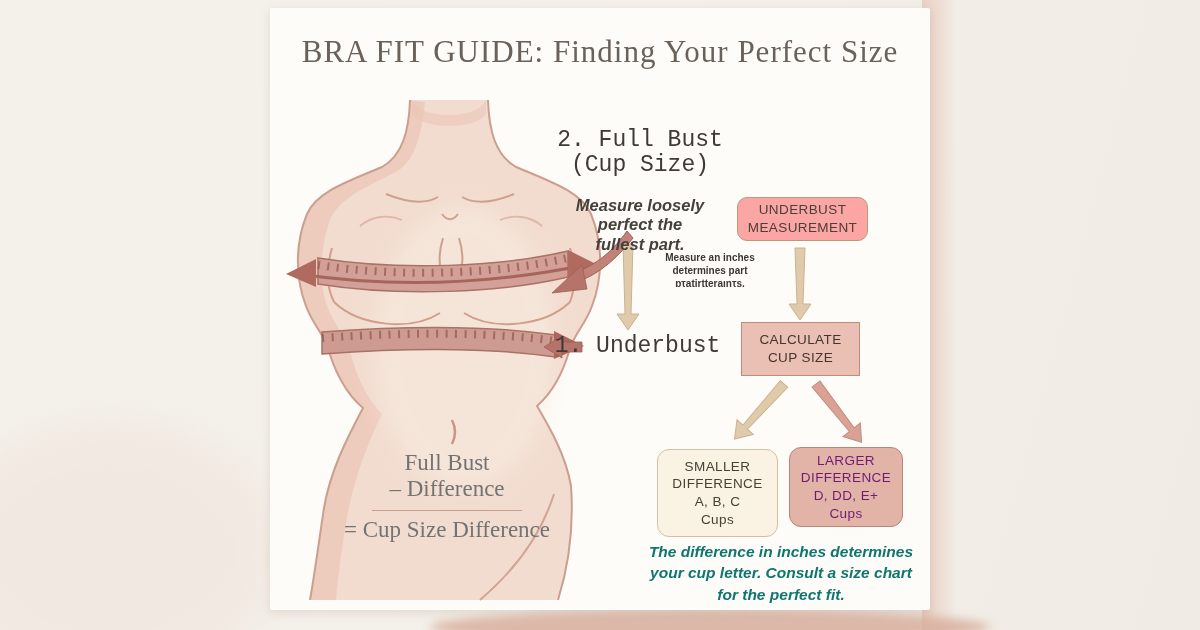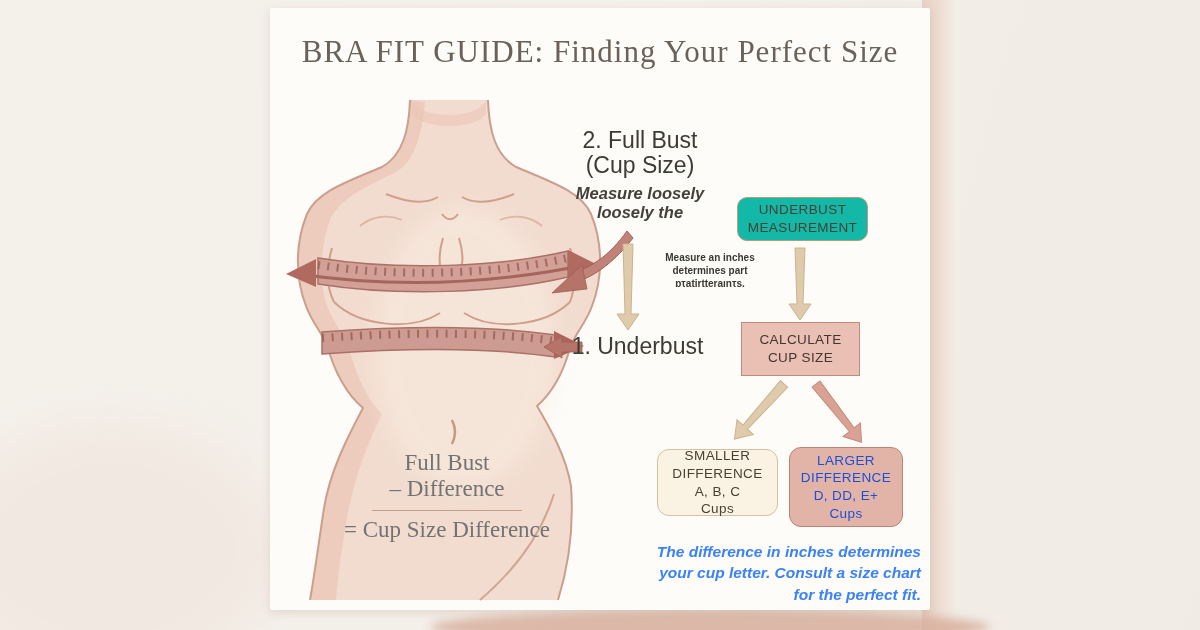--- a/index.html
+++ b/index.html
@@ -36,70 +36,70 @@
   h1.title{
     left:0; top:26px; width:660px; text-align:center;
     font-family:"Liberation Serif", serif; font-weight:400;
     font-size:31px; letter-spacing:1px; color:#6a6158; z-index:3;
   }
 
   svg.art{ left:0; top:0; width:660px; height:602px; z-index:1; }
 
   .txt{ z-index:2; text-align:center; }
   .heading{
-    font-family:Liberation Sans, sans-serif; font-size:23px; color:#3e3a34;
+    font-family:Liberation Mono, monospace; font-size:23px; color:#3e3a34;
     line-height:1.08; font-weight:400;
   }
   .instr{
     font-style:italic; font-size:16.5px; color:#44403a; line-height:1.2;
-    margin-top:6px; font-weight:bold;
+    margin-top:18px; font-weight:bold;
   }
   .instr span, .note span, .footer span, .fbox span{ display:block; }
 
   .lbl-fullbust{ left:280px; top:120px; width:180px; }
   .lbl-underbust{ left:275px; top:326px; width:185px; }
 
   .note{
     left:352px; top:243px; width:176px; font-size:10px; line-height:1.32;
     color:#3b3733; font-weight:bold;
   }
 
   .fbox{
     z-index:2; display:flex; flex-direction:column; align-items:center;
     justify-content:center; text-align:center;
     font-size:13.5px; line-height:1.3; letter-spacing:.4px;
   }
   .fbox-underbust{
     left:467px; top:189px; width:131px; height:44px;
-    background:#14b8a6; border:1.5px solid #bb9a74; border-radius:10px; color:#494036;
+    background:#fca5a5; border:1.5px solid #bb9a74; border-radius:10px; color:#494036;
   }
   .fbox-calculate{
     left:471px; top:314px; width:119px; height:54px;
     background:#e9c0b3; border:1.5px solid #c18a79; border-radius:0; color:#46352f;
   }
   .fbox-smaller{
-    left:387px; top:441px; width:121px; height:67px;
+    left:387px; top:441px; width:121px; height:88px;
     background:#faf2e3; border:1.5px solid #d8bf9f; border-radius:12px; color:#4a4136;
   }
   .fbox-larger{
     left:519px; top:439px; width:114px; height:80px;
-    background:#e2b4a8; border:1.5px solid #bd8476; border-radius:12px; color:#1d4ed8;
+    background:#e2b4a8; border:1.5px solid #bd8476; border-radius:12px; color:#701a75;
   }
 
   .formula{
     left:47px; top:442px; width:260px;
     font-family:"Liberation Serif", serif; font-size:23px; color:#737373; line-height:1.15;
   }
   .formula .divider{
     width:150px; border:none; border-top:1.5px solid #c59e8c; margin:7px auto 6px auto;
   }
 
   .footer{
     left:371px; top:533px; width:280px; font-style:italic; font-size:15.5px;
-    line-height:1.38; color:#3b82f6; font-weight:bold;text-align:right;
+    line-height:1.38; color:#0f766e; font-weight:bold;
   }
 </style>
 </head>
 <body>
 
 <div class="stage">
   <div class="bg-strip-right"></div>
   <div class="bg-blob-left"></div>
   <div class="bg-blob-bottom"></div>
 
@@ -175,21 +175,22 @@
       <g transform="translate(546,376) rotate(-38)">
         <polygon points="-5,0 5,0 3,58 11,58 0,74 -11,58 -3,58" fill="#d9a294" stroke="#c28b7b" stroke-width="1"></polygon>
       </g>
     </svg>
 
     <div class="txt lbl-fullbust">
       <div class="heading">2. Full Bust</div>
       <div class="heading">(Cup Size)</div>
       <div class="instr">
         <span>Measure loosely</span>
-        <span>loosely the</span>
+        <span>perfect the</span>
+        <span>fullest part.</span>
       </div>
     </div>
 
     <div class="txt note">
       <span>Measure an inches</span>
       <span>determines part</span>
       <span>ɒτatirtteraınτs.</span>
     </div>
 
     <div class="txt lbl-underbust">

